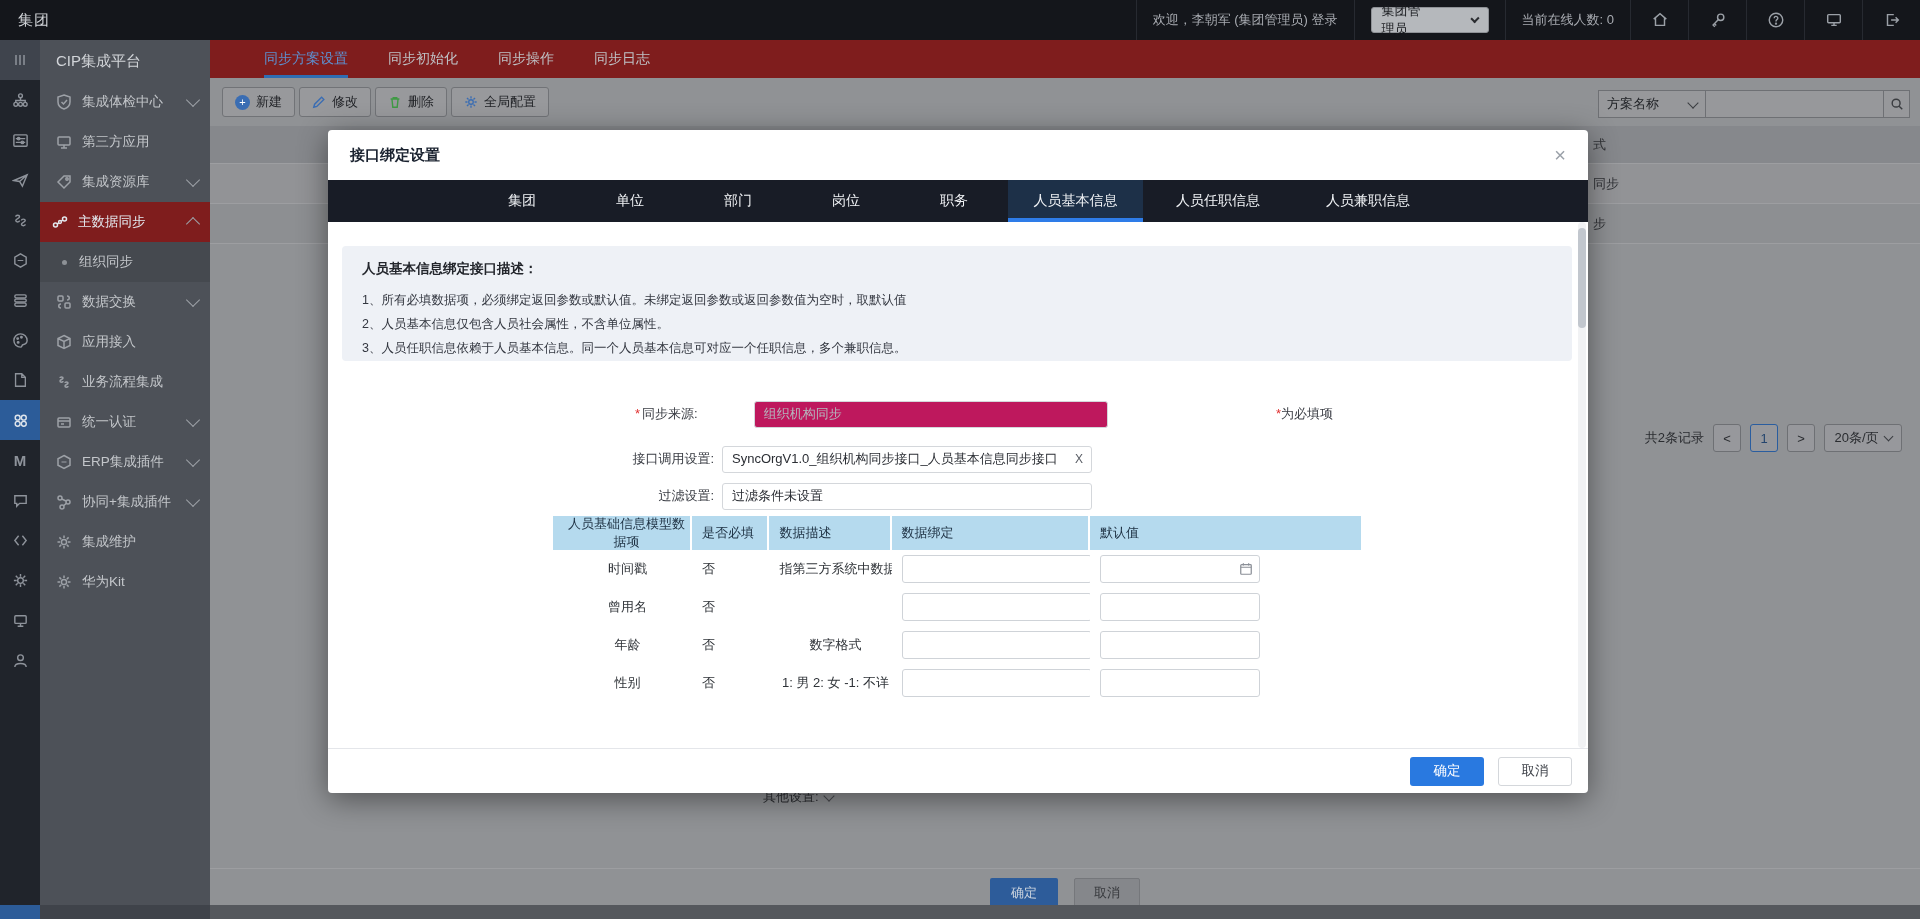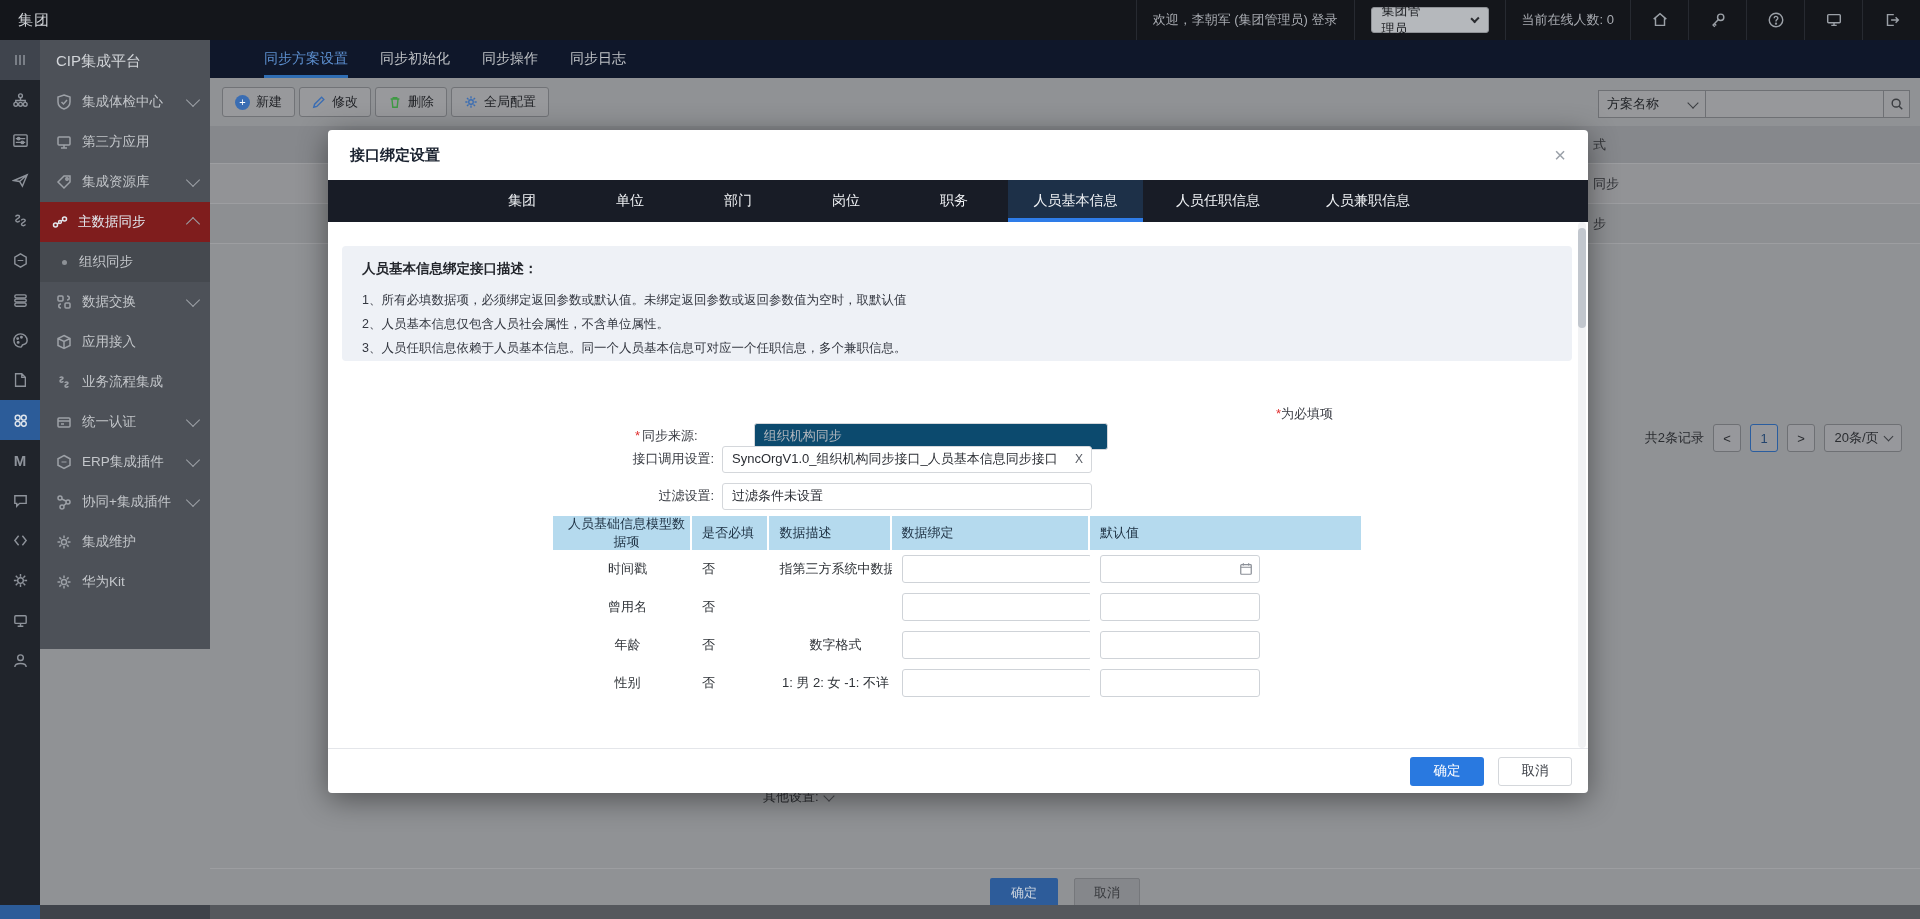--- a/index.html
+++ b/index.html
@@ -24,39 +24,39 @@
   .rail { position:absolute; left:0; top:40px; width:40px; height:865px; background:#20242b;
     display:flex; flex-direction:column; }
   .rail-item { width:40px; height:40px; display:flex; align-items:center; justify-content:center; cursor:pointer; }
   .rail-item svg { stroke:#8e939b; fill:none; stroke-width:1.5; }
   .rail-item.first { background:#3f444d; }
   .rail-item.active { background:#2c5c99; }
   .rail-item.active svg { stroke:#dfe5ec; }
   .rail-m { color:#8e939b; font-weight:bold; font-size:15px; }
 
   
-  .menu { position:absolute; left:40px; top:40px; width:170px; height:609px; background:#4d5158; }
+  .menu { position:absolute; left:40px; top:40px; width:170px; height:865px; background:#4d5158; }
   .menu-title { height:42px; display:flex; align-items:center; padding-left:16px; color:#d2d5d9; font-size:15px; }
   .menu-item { height:40px; display:flex; align-items:center; padding:0 12px 0 16px; color:#c3c6ca;
     font-size:13.5px; cursor:pointer; }
   .menu-item .icn { width:16px; height:16px; margin-right:10px; flex:0 0 16px; }
   .menu-item .icn svg { stroke:#9da1a7; fill:none; stroke-width:1.5; }
   .menu-item .lbl { flex:1; }
   .menu-item .chev { width:10px; height:10px; border:solid #9da1a7; border-width:0 1.5px 1.5px 0;
     transform:rotate(45deg); margin-top:-4px; }
   .menu-item .chev.up { transform:rotate(-135deg); margin-top:4px; }
   .menu-item.active { background:#7f1d1d; color:#e3e8ee;padding-left:12px; }
   .menu-item.active .icn svg { stroke:#e3e8ee; }
   .menu-item.sub { background:#45494f; padding-left:22px; }
   .menu-item.sub .dot { width:5px; height:5px; border-radius:50%; background:#8d9196; margin-right:12px; }
 
   
   .content { position:absolute; left:210px; top:40px; width:1710px; height:879px; background:#909295; }
-  .navtabs { position:absolute; left:0; top:0; width:1710px; height:38px; background:#0f172a;
-    display:flex; align-items:center; padding-left:54px; gap:32px; }
+  .navtabs { position:absolute; left:0; top:0; width:1710px; height:38px; background:#7f1d1d;
+    display:flex; align-items:center; padding-left:54px; gap:40px; }
   .navtab { color:#bfc2c6; font-size:14px; height:38px; display:flex; align-items:center; cursor:pointer; }
   .navtab.active { color:#5d90d0; border-bottom:3px solid #2f6db3; padding-top:3px; }
 
   .toolbar { position:absolute; left:0; top:38px; width:1710px; height:48px; display:flex; align-items:center; }
   .tbtn { height:30px; margin-left:4px; background:#98999c; border:1px solid #717377; border-radius:3px;
     display:flex; align-items:center; padding:0 12px; gap:6px; color:#222428; cursor:pointer; font-size:13px; }
   .tbtn:first-child { margin-left:12px; }
   .search-group { position:absolute; right:10px; top:12px; display:flex; height:28px; }
   .sel-box { width:108px; background:#97989b; border:1px solid #6e7074; display:flex; align-items:center;
     justify-content:space-between; padding:0 8px; color:#222428; cursor:pointer; }
@@ -111,21 +111,21 @@
 
   .req-note { position:absolute; left:948px; top:183px; color:#3a3d44; font-size:13px; }
   .req-note b { color:#e02f2f; font-weight:normal; }
 
   .form-row { position:absolute; left:0; width:780px; height:28px; display:flex; align-items:center; }
   .form-row .flabel { width:394px; text-align:right; padding-right:8px; color:#3a3d44; }
   .form-row .flabel b { color:#e02f2f; font-weight:normal; margin-right:2px; }
   .finput { position:relative; width:370px; height:27px; border:1px solid #d4d7db; border-radius:3px; background:#fff; }
   .finput input { width:100%; height:100%; border:none; outline:none; background:transparent;
     padding:0 24px 0 9px; font-size:13px; color:#2b2e34; font-family:inherit; }
-  .finput.disabled { background:#0c4a6e; }
+  .finput.disabled { background:#be185d; }
   .finput.disabled input { color:#b4b8be; }
   .fclear { position:absolute; right:8px; top:5px; color:#5a5e66; font-size:12px; cursor:pointer; }
 
   .dtable { position:absolute; left:225px; top:294px; width:808px; }
   .dt-head { display:flex; height:34px; }
   .dt-head .hc { background:#b5daee; color:#1c2f41; display:flex; align-items:center; padding-left:10px;
     border-right:2px solid #ffffff; font-size:13px; }
   .dt-head .hc:last-child { border-right:none; }
   .dt-row { display:flex; height:38px; align-items:center; color:#2f3338; font-size:13px; }
   .dt-row .c { padding-left:10px; overflow:hidden; white-space:nowrap; }
@@ -500,21 +500,21 @@
     <div class="m-body">
       <div class="descbox">
         <div class="d-title">人员基本信息绑定接口描述：</div>
         <div class="d-line">1、所有必填数据项，必须绑定返回参数或默认值。未绑定返回参数或返回参数值为空时，取默认值</div>
         <div class="d-line">2、人员基本信息仅包含人员社会属性，不含单位属性。</div>
         <div class="d-line">3、人员任职信息依赖于人员基本信息。同一个人员基本信息可对应一个任职信息，多个兼职信息。</div>
       </div>
 
       <div class="req-note"><b>*</b><span>为必填项</span></div>
 
-      <div class="form-row" style="top:200px;gap:48px;">
+      <div class="form-row" style="top:178px;gap:48px;">
         <span class="flabel"><b>*</b><span>同步来源:</span></span>
         <div class="finput disabled">
           <input type="text" readonly="" value="组织机构同步" style="">
         </div>
       </div>
       <div class="form-row" style="top:223px;">
         <span class="flabel">接口调用设置:</span>
         <div class="finput">
           <input type="text" value="SyncOrgV1.0_组织机构同步接口_人员基本信息同步接口" style="">
           <span class="fclear">X</span>

